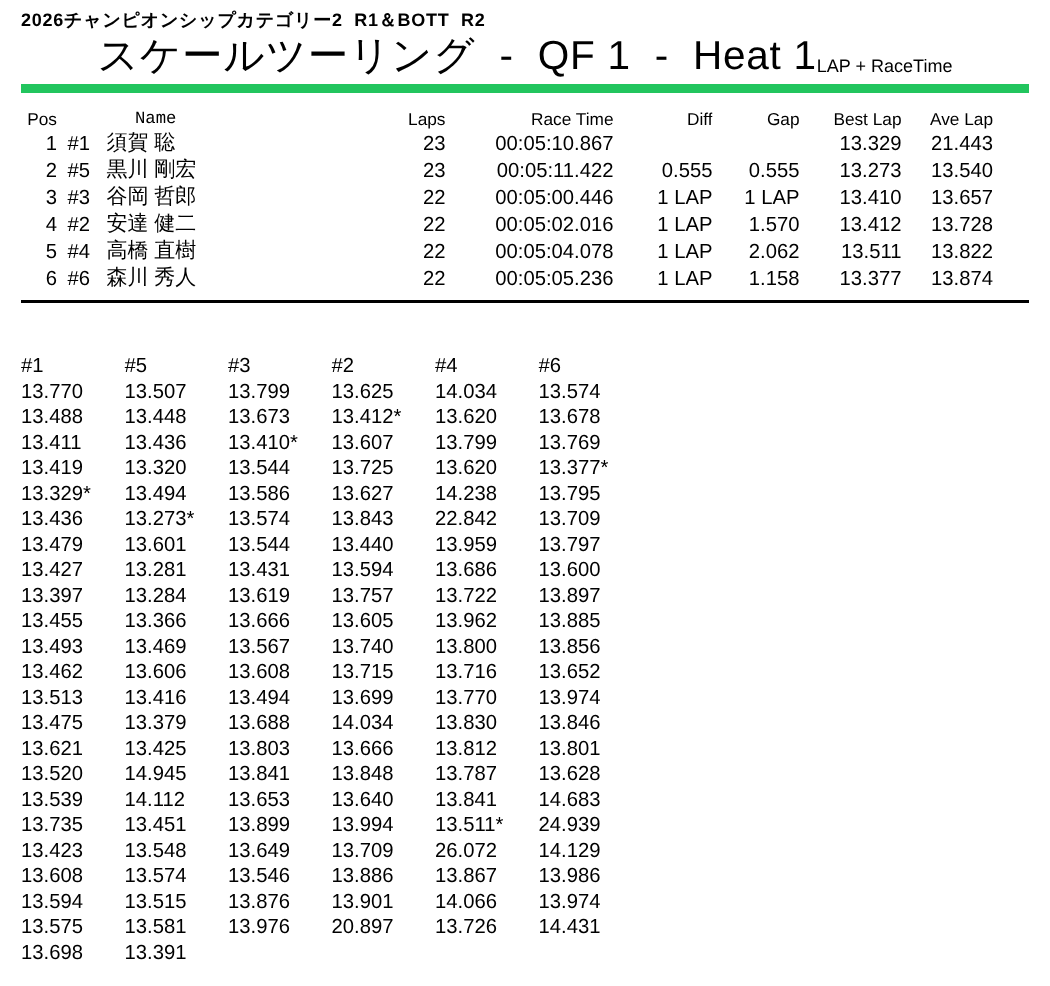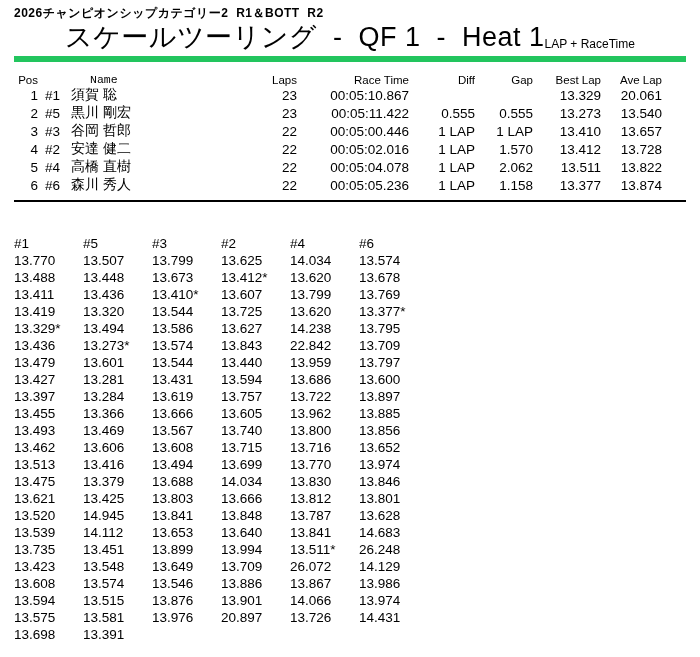--- a/index.html
+++ b/index.html
@@ -84,21 +84,21 @@
     <tbody id="results-body">
         <tr>
           <td class="c-pos">1</td>
           <td class="c-car">#1</td>
           <td class="c-name">須賀 聡</td>
           <td class="c-laps">23</td>
           <td class="c-rt">00:05:10.867</td>
           <td class="c-diff"></td>
           <td class="c-gap"></td>
           <td class="c-best">13.329</td>
-          <td class="c-ave">20.061</td>
+          <td class="c-ave">21.443</td>
         </tr>
         <tr>
           <td class="c-pos">2</td>
           <td class="c-car">#5</td>
           <td class="c-name">黒川 剛宏</td>
           <td class="c-laps">23</td>
           <td class="c-rt">00:05:11.422</td>
           <td class="c-diff">0.555</td>
           <td class="c-gap">0.555</td>
           <td class="c-best">13.273</td>
@@ -308,21 +308,21 @@
           <td class="c-lap">13.640</td>
           <td class="c-lap">13.841</td>
           <td class="c-lap">14.683</td>
         </tr>
         <tr>
           <td class="c-lap">13.735</td>
           <td class="c-lap">13.451</td>
           <td class="c-lap">13.899</td>
           <td class="c-lap">13.994</td>
           <td class="c-lap">13.511*</td>
-          <td class="c-lap">26.248</td>
+          <td class="c-lap">24.939</td>
         </tr>
         <tr>
           <td class="c-lap">13.423</td>
           <td class="c-lap">13.548</td>
           <td class="c-lap">13.649</td>
           <td class="c-lap">13.709</td>
           <td class="c-lap">26.072</td>
           <td class="c-lap">14.129</td>
         </tr>
         <tr>

